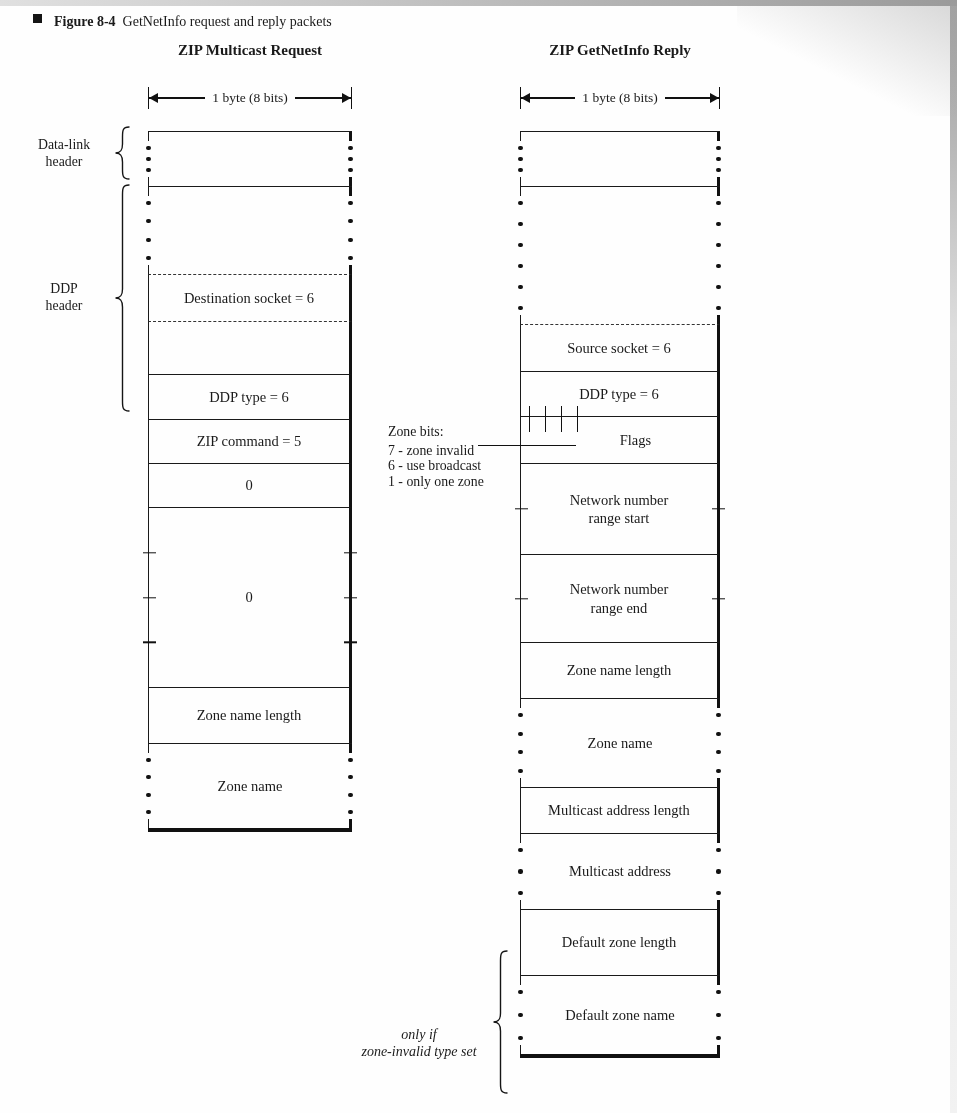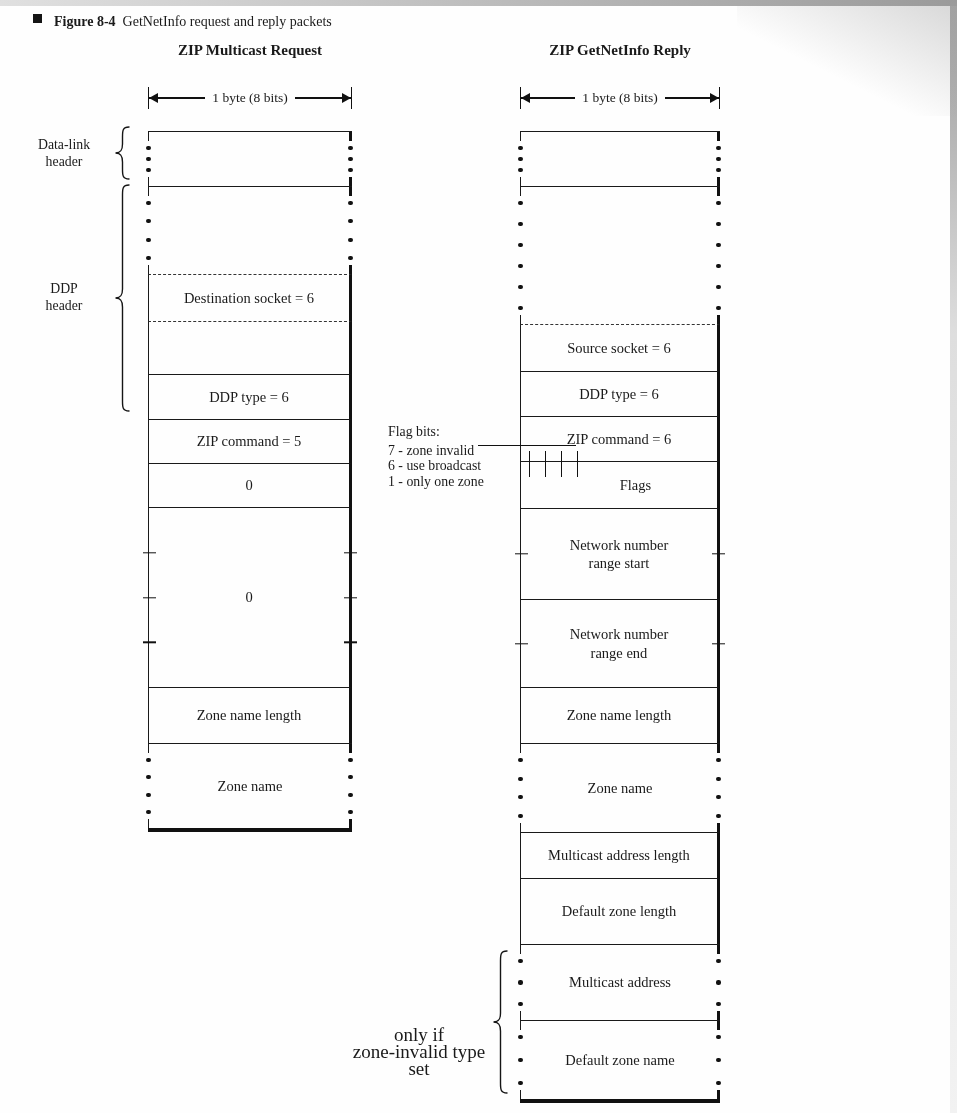--- a/index.html
+++ b/index.html
@@ -49,21 +49,21 @@
   .tick { position:absolute; width:13px; height:1.4px; background:#111; transform:translateY(-50%); }
   .tick.left { left:-6px; } .tick.right { right:-8px; }
   .bittick { position:absolute; top:-11px; width:1.2px; height:26px; background:#111; }
 
   .brace { position:absolute; overflow:visible; }
   .brace path { fill:none; stroke:#151515; stroke-width:1.4; stroke-linecap:round; }
   .sidelabel { position:absolute; font-size:13.8px; line-height:17px; text-align:center; }
   .flagnote { position:absolute; left:388px; top:424px; font-size:13.8px; line-height:15.6px; }
   .flagnote .fn-title { margin-bottom:3px; }
   .connector { position:absolute; left:478px; top:445px; width:98px; height:1.3px; background:#111; }
-  .onlyif { position:absolute; left:352px; top:1026px; width:134px; font-size:19px; line-height:17px; text-align:center; }
+  .onlyif { position:absolute; left:352px; top:1026px; width:134px; font-size:14px; line-height:17px; text-align:center;font-style:italic; }
 </style>
 </head>
 <body>
 
 <div class="page">
   <div class="scan-top"></div>
   <div class="scan-right"></div>
   <div class="scan-corner"></div>
 
   <div class="caption">
@@ -192,23 +192,20 @@
           <span class="dot"></span>
           <span class="dot"></span>
         </div>
       </div>
       <div class="prow solidrow t-dashed" style="height: 47px;">
         <div class="flabel">Source socket = 6</div>
       </div>
       <div class="prow solidrow t-solid" style="height: 45px;">
         <div class="flabel">DDP type = 6</div>
       </div>
-      <div class="prow solidrow t-solid" style="height: 45px;">
-        <div class="flabel">ZIP command = 6</div>
-      </div>
       <div class="prow solidrow t-solid" style="height: 47px; padding-left: 33px;">
         <div class="flabel">Flags</div>
         <span class="bittick" style="left: 8px;"></span>
         <span class="bittick" style="left: 24px;"></span>
         <span class="bittick" style="left: 40px;"></span>
         <span class="bittick" style="left: 56px;"></span>
       </div>
       <div class="prow solidrow t-solid" style="height: 91px;">
         <div class="flabel">Network number
 range start</div>
@@ -235,35 +232,35 @@
         <div class="dotcol right">
           <span class="dot"></span>
           <span class="dot"></span>
           <span class="dot"></span>
           <span class="dot"></span>
         </div>
       </div>
       <div class="prow solidrow t-solid" style="height: 46px;">
         <div class="flabel">Multicast address length</div>
       </div>
+      <div class="prow dotsrow t-solid" style="height: 76px;">
+        <div class="flabel">Multicast address</div>
+        <div class="dotcol left">
+          <span class="dot"></span>
+          <span class="dot"></span>
+          <span class="dot"></span>
+        </div>
+        <div class="dotcol right">
+          <span class="dot"></span>
+          <span class="dot"></span>
+          <span class="dot"></span>
+        </div>
+      </div>
       <div class="prow solidrow t-solid" style="height: 66px;">
         <div class="flabel">Default zone length</div>
-      </div>
-      <div class="prow dotsrow t-solid" style="height: 76px;">
-        <div class="flabel">Multicast address</div>
-        <div class="dotcol left">
-          <span class="dot"></span>
-          <span class="dot"></span>
-          <span class="dot"></span>
-        </div>
-        <div class="dotcol right">
-          <span class="dot"></span>
-          <span class="dot"></span>
-          <span class="dot"></span>
-        </div>
       </div>
       <div class="prow dotsrow t-solid b-thick" style="height: 83px;">
         <div class="flabel">Default zone name</div>
         <div class="dotcol left">
           <span class="dot"></span>
           <span class="dot"></span>
           <span class="dot"></span>
         </div>
         <div class="dotcol right">
           <span class="dot"></span>
@@ -283,21 +280,21 @@
 
   <svg class="brace" style="left:114px; top:184px;" width="17" height="228">
       <path d="M15 1 C8.5 1 8.5 5 8.5 11 L8.5 105 C8.5 111 7 114 1.5 114 C7 114 8.5 117 8.5 123 L8.5 217 C8.5 223 8.5 227 15 227"></path>
     </svg>
   <div class="sidelabel" style="left:18px; top:280px; width:92px;">
     <div>DDP</div>
     <div>header</div>
   </div>
 
   <div class="flagnote">
-    <div class="fn-title">Flag bits:</div>
+    <div class="fn-title">Zone bits:</div>
     <div>7 - zone invalid</div>
     <div>6 - use broadcast</div>
     <div>1 - only one zone</div>
   </div>
   <div class="connector"></div>
 
   <svg class="brace" style="left:492px; top:950px;" width="17" height="144">
       <path d="M15 1 C8.5 1 8.5 5 8.5 11 L8.5 63 C8.5 69 7 72 1.5 72 C7 72 8.5 75 8.5 81 L8.5 133 C8.5 139 8.5 143 15 143"></path>
     </svg>
   <div class="onlyif">

